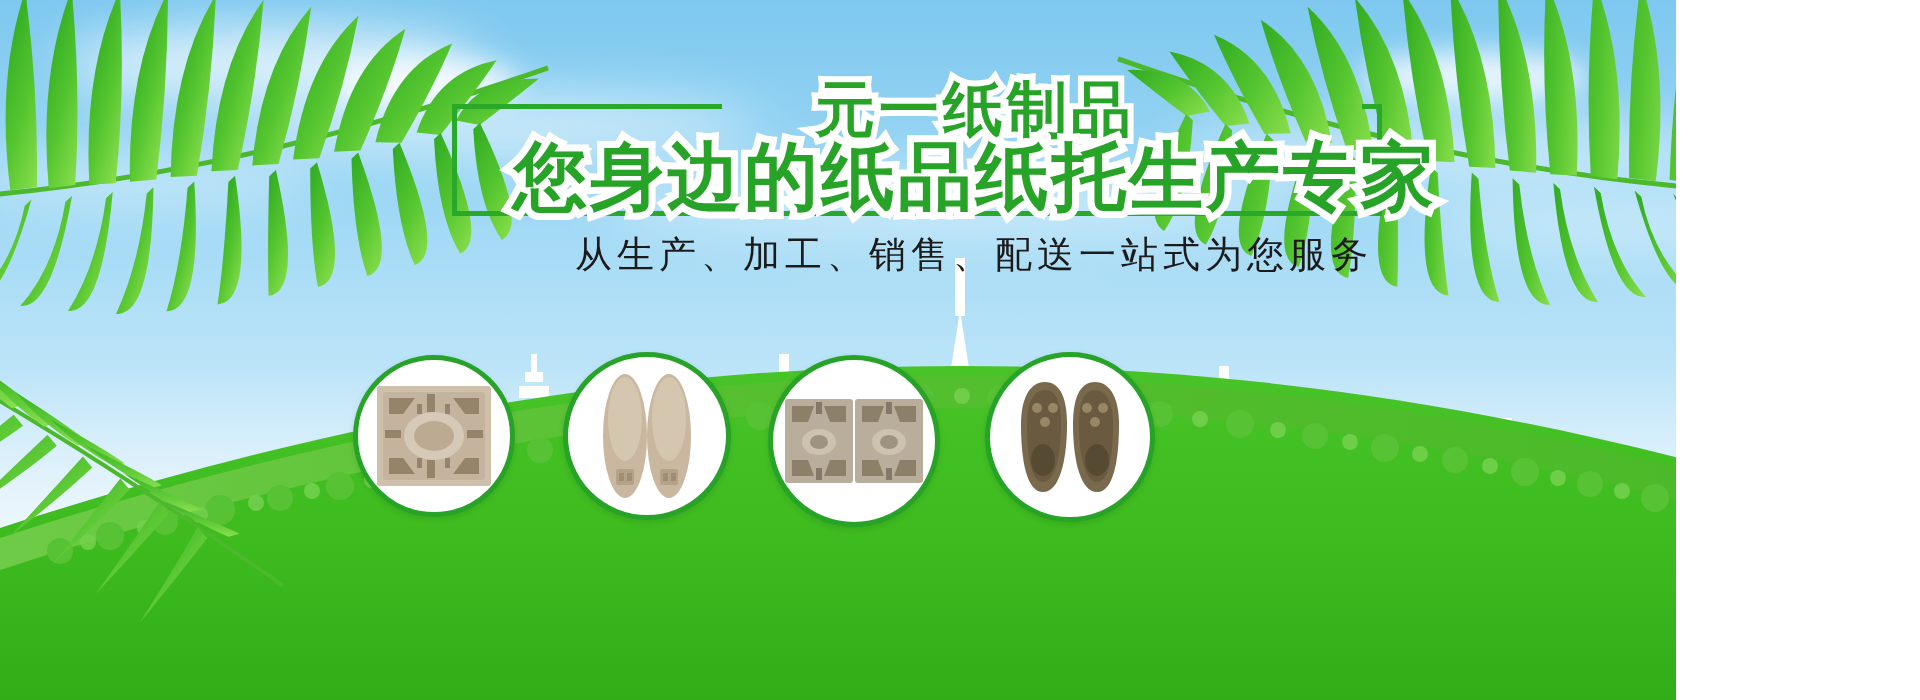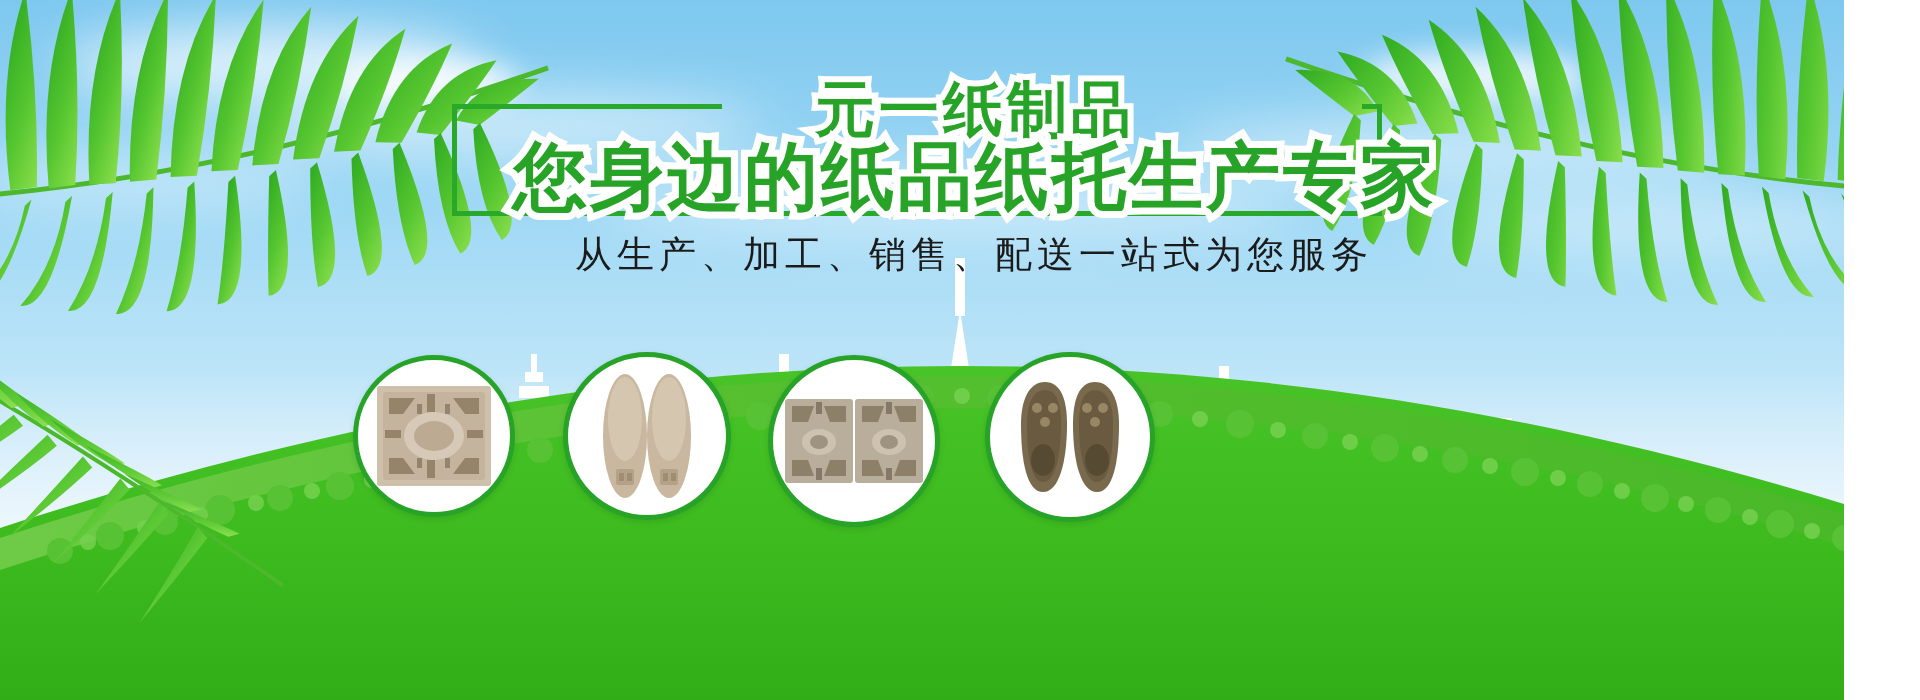--- a/index.html
+++ b/index.html
@@ -2,21 +2,21 @@
 <html><head>
 <meta charset="utf-8">
 <style>
   html,body{margin:0;padding:0;}
   body{
     width:1920px;height:700px;overflow:hidden;
     font-family:"Liberation Sans","DejaVu Sans",sans-serif;
     background:#ffffff;
   }
   #banner{
-    position:relative;width:1844px;height:700px;overflow:hidden;
+    position:relative;width:1676px;height:700px;overflow:hidden;
     background:linear-gradient(#7ec8ef 0%, #9ad6f4 26%, #bbe4f8 52%, #d8eefb 72%, #eaf6fd 88%, #f4fbfe 100%);
   }
 
   
   .cloudwrap{position:absolute;inset:0;overflow:hidden;}
   .cl{position:absolute;background:#ffffff;border-radius:50%;filter:blur(14px);}
   .cl2{position:absolute;background:#ffffff;border-radius:50%;filter:blur(26px);}
   .haze{position:absolute;left:0;right:0;bottom:0;height:330px;
         background:linear-gradient(to bottom,rgba(255,255,255,0) 0%,rgba(255,255,255,.55) 55%,rgba(255,255,255,.92) 100%);}
 

